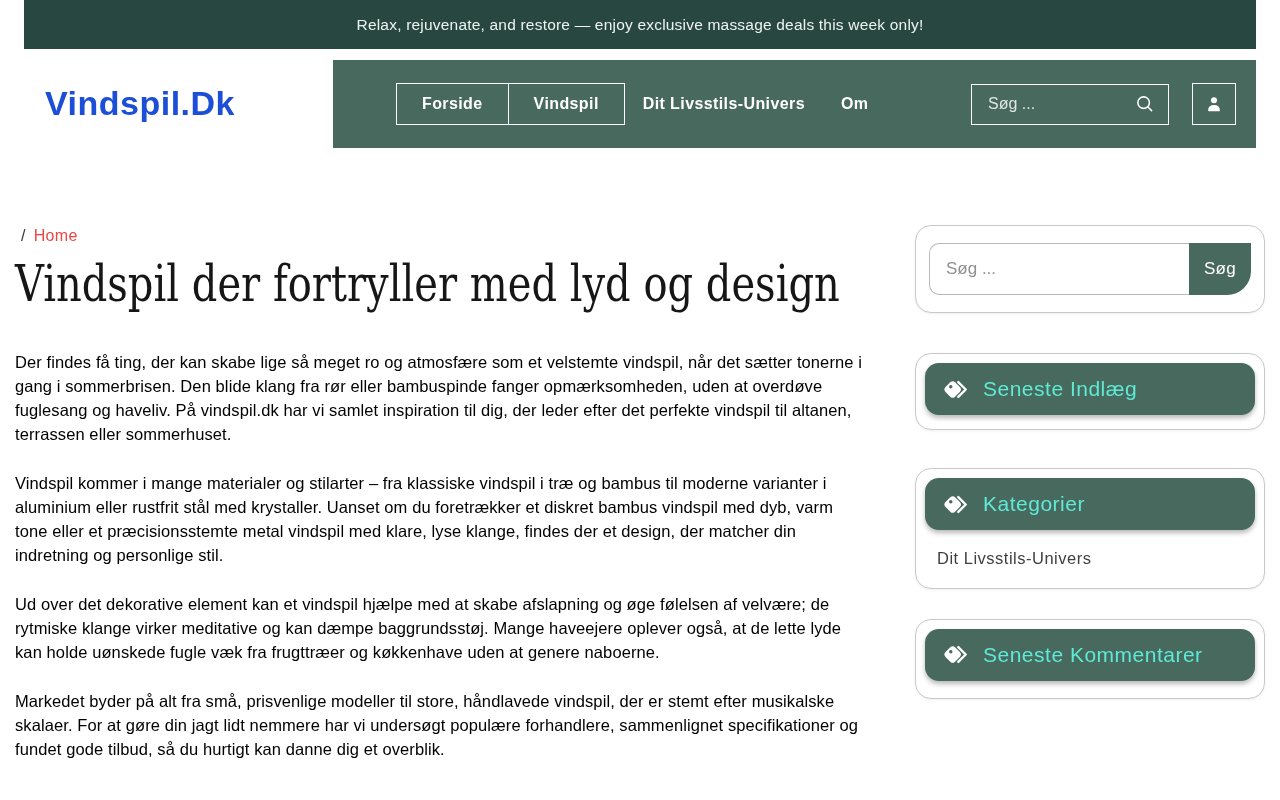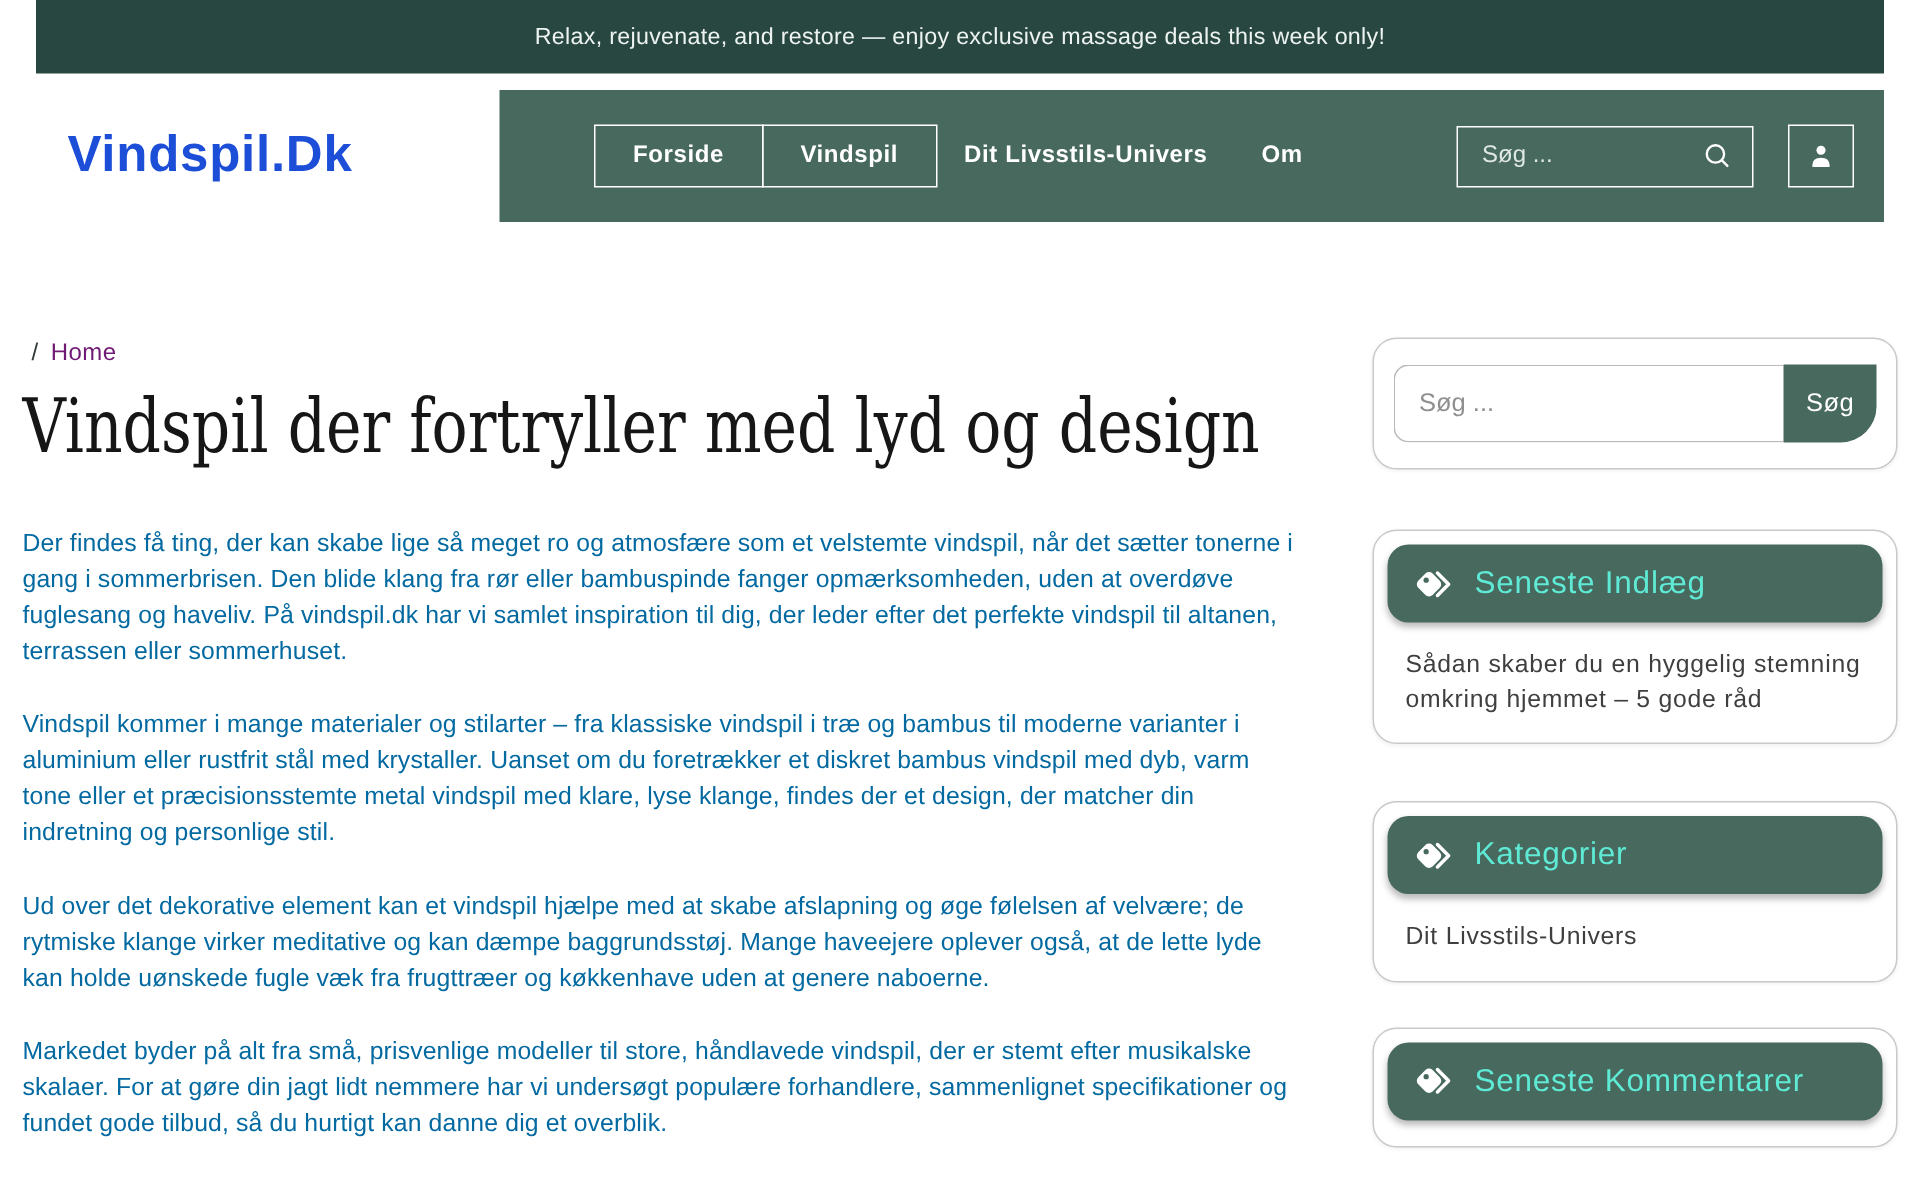--- a/index.html
+++ b/index.html
@@ -32,25 +32,25 @@
                       font-family:"Liberation Sans",sans-serif; }
   .hdr-search input::placeholder { color:#dfe8e4; opacity:1; }
   .account-btn { width:44px; height:42px; border:1px solid #fff; margin:0 20px 0 23px;
                  display:flex; align-items:center; justify-content:center; cursor:pointer;
                  background:transparent; }
 
   
   .main { position:absolute; left:15px; top:227px; width:847px; }
   .breadcrumb { padding-left:6px; font-size:16px; letter-spacing:.3px; }
   .breadcrumb .sep { color:#2f3b38; margin-right:8px; }
-  .breadcrumb a { color:#701a75; text-decoration:none; cursor:pointer; }
+  .breadcrumb a { color:#ef4444; text-decoration:none; cursor:pointer; }
   h1.page-title { margin-top:11px; font-family:"DejaVu Serif","Liberation Serif",serif;
                   font-weight:400; font-size:50px; line-height:57px; color:#161616;
                   transform:scaleX(.80); transform-origin:left top; white-space:nowrap; }
-  .main p { font-size:16.5px; line-height:24px; color:#0369a1; letter-spacing:.1px; }
+  .main p { font-size:16.5px; line-height:24px; color:#000000; letter-spacing:.1px; }
   .main p.first { margin-top:37px; }
   .main p + p { margin-top:25px; }
 
   
   .sidebar { position:absolute; left:915px; top:225px; width:350px; }
   .card { border:1px solid #c9c9c9; border-radius:16px; background:#fff;
           box-shadow:0 1px 3px rgba(0,0,0,.06); }
 
   .search-card { height:88px; padding:17px 13px; display:flex; margin-bottom:40px; }
   .search-card input { flex:1; height:52px; border:1px solid #b9b9b9; border-right:none;
@@ -146,23 +146,20 @@
         <svg width="27" height="27" viewBox="0 0 24 24">
           <g transform="rotate(45 8.6 12)">
               <rect x="2.6" y="6" width="12" height="12" rx="3" fill="#fff"></rect>
             </g>
           <circle cx="6.9" cy="9.6" r="1.55" fill="#48695e"></circle>
           <path d="M13.6 5.4 l6.6 6.6 -6.6 6.6" stroke="#fff" stroke-width="2.1" fill="none" stroke-linecap="round" stroke-linejoin="round"></path>
         </svg>
       </span>
       <span class="widget-title">Seneste Indlæg</span>
     </div>
-    <div class="widget-body">
-      <a>Sådan skaber du en hyggelig stemning omkring hjemmet – 5 gode råd</a>
-    </div>
   </div>
 
   <div id="widget-cats" class="card widget">
     <div class="widget-head">
       <span class="icon">
         <svg width="27" height="27" viewBox="0 0 24 24">
           <g transform="rotate(45 8.6 12)">
               <rect x="2.6" y="6" width="12" height="12" rx="3" fill="#fff"></rect>
             </g>
           <circle cx="6.9" cy="9.6" r="1.55" fill="#48695e"></circle>

